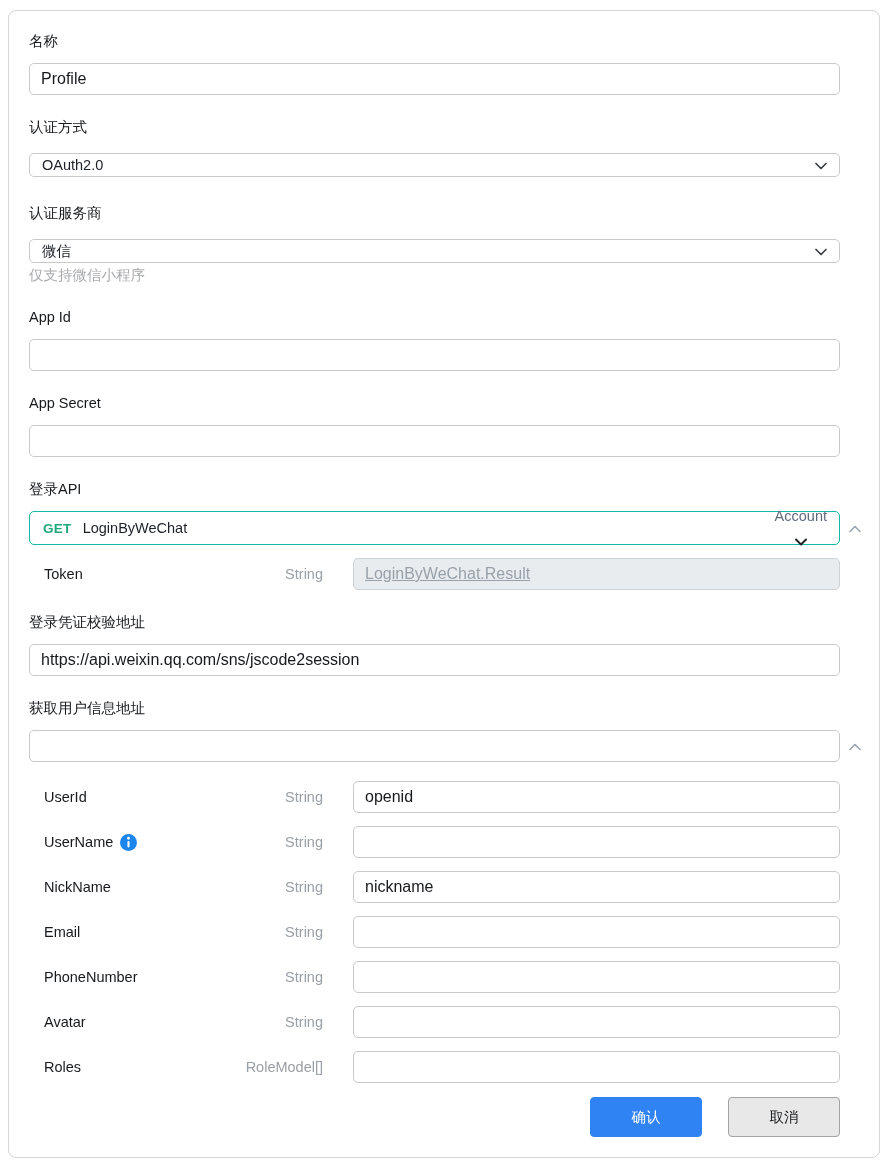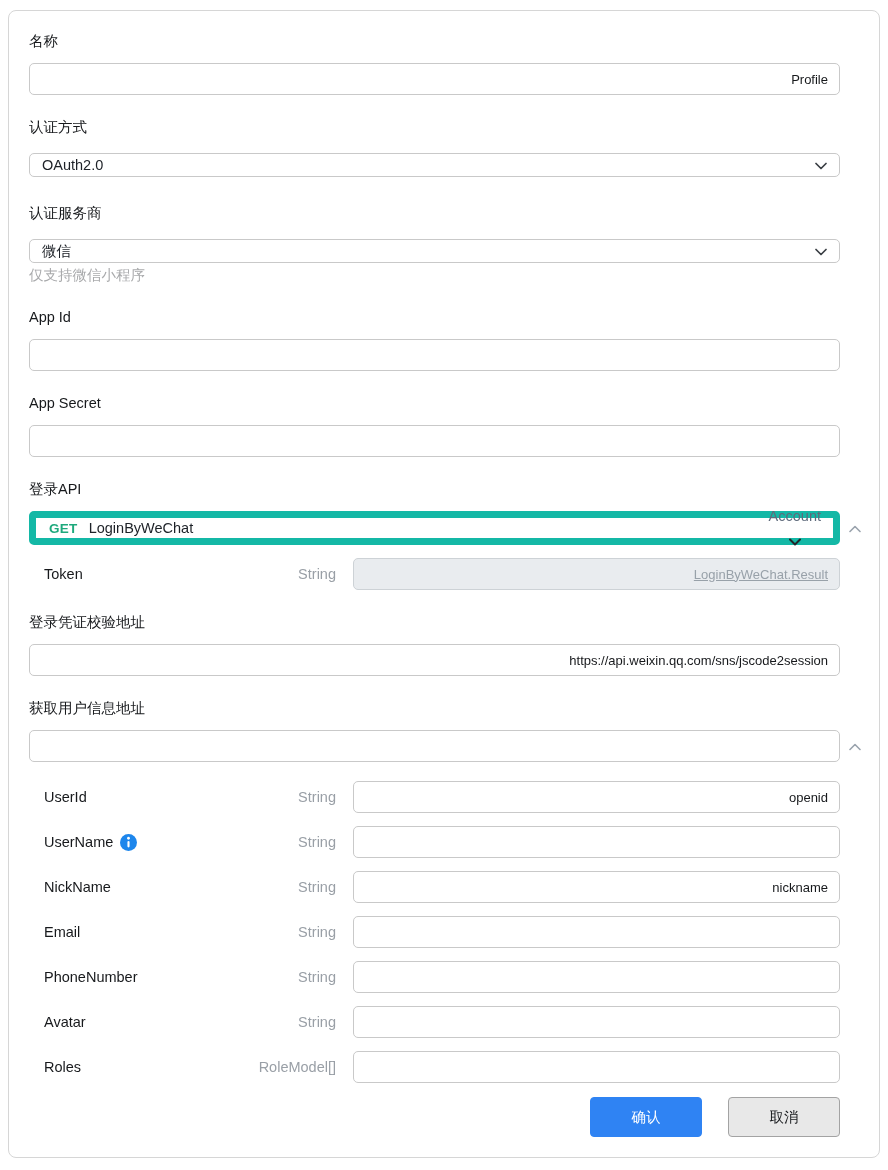--- a/index.html
+++ b/index.html
@@ -25,26 +25,25 @@
   }
   .field-label.first { margin-top: 0; }
   .input-row { display: flex; align-items: center; }
   .text-input {
     flex: 1;
     height: 32px;
     border: 1px solid #c9c9c9;
     border-radius: 5px;
     padding: 8px 11px;
     font-family: "Liberation Sans", sans-serif;
-    font-size: 13px;
+    font-size: 16px;
     color: #17191c;
     background: #fff;
     outline: none;
     min-width: 0;
-    text-align: right;
   }
   .text-input:disabled {
     background: #e9ecef;
     color: #98a1a9;
     border-color: #cdd2d6;
     text-decoration: underline;
   }
   .caret-col {
     flex: 0 0 21px;
     display: flex;
@@ -66,21 +65,21 @@
     cursor: pointer;
   }
   .hint {
     color: #a9aaac;
     margin-top: 0;
     line-height: 16px;
   }
   .api-box {
     flex: 1;
     height: 34px;
-    border: 7px solid #14b8a6;
+    border: 1px solid #14b8a6;
     border-radius: 5px;
     display: flex;
     align-items: center;
     padding: 0 10px 0 13px;
     background: #fff;
   }
   .method-badge {
     color: #1ea97c;
     font-weight: 700;
     font-size: 13.5px;
@@ -108,21 +107,21 @@
     display: flex;
     align-items: center;
     gap: 7px;
     color: #17191c;
   }
   .sub-type {
     flex: 0 0 119px;
     text-align: right;
     color: #9a9fa6;
     color: #999fa6;
-    padding-right: 17px;
+    padding-right: 30px;
   }
   .mapping-section { margin-top: 19px; }
   .mapping-section .sub-row { margin-top: 0; margin-bottom: 13px; }
   .buttons-row {
     display: flex;
     justify-content: flex-end;
     gap: 26px;
     margin-top: 14px;
     padding-right: 21px;
   }

